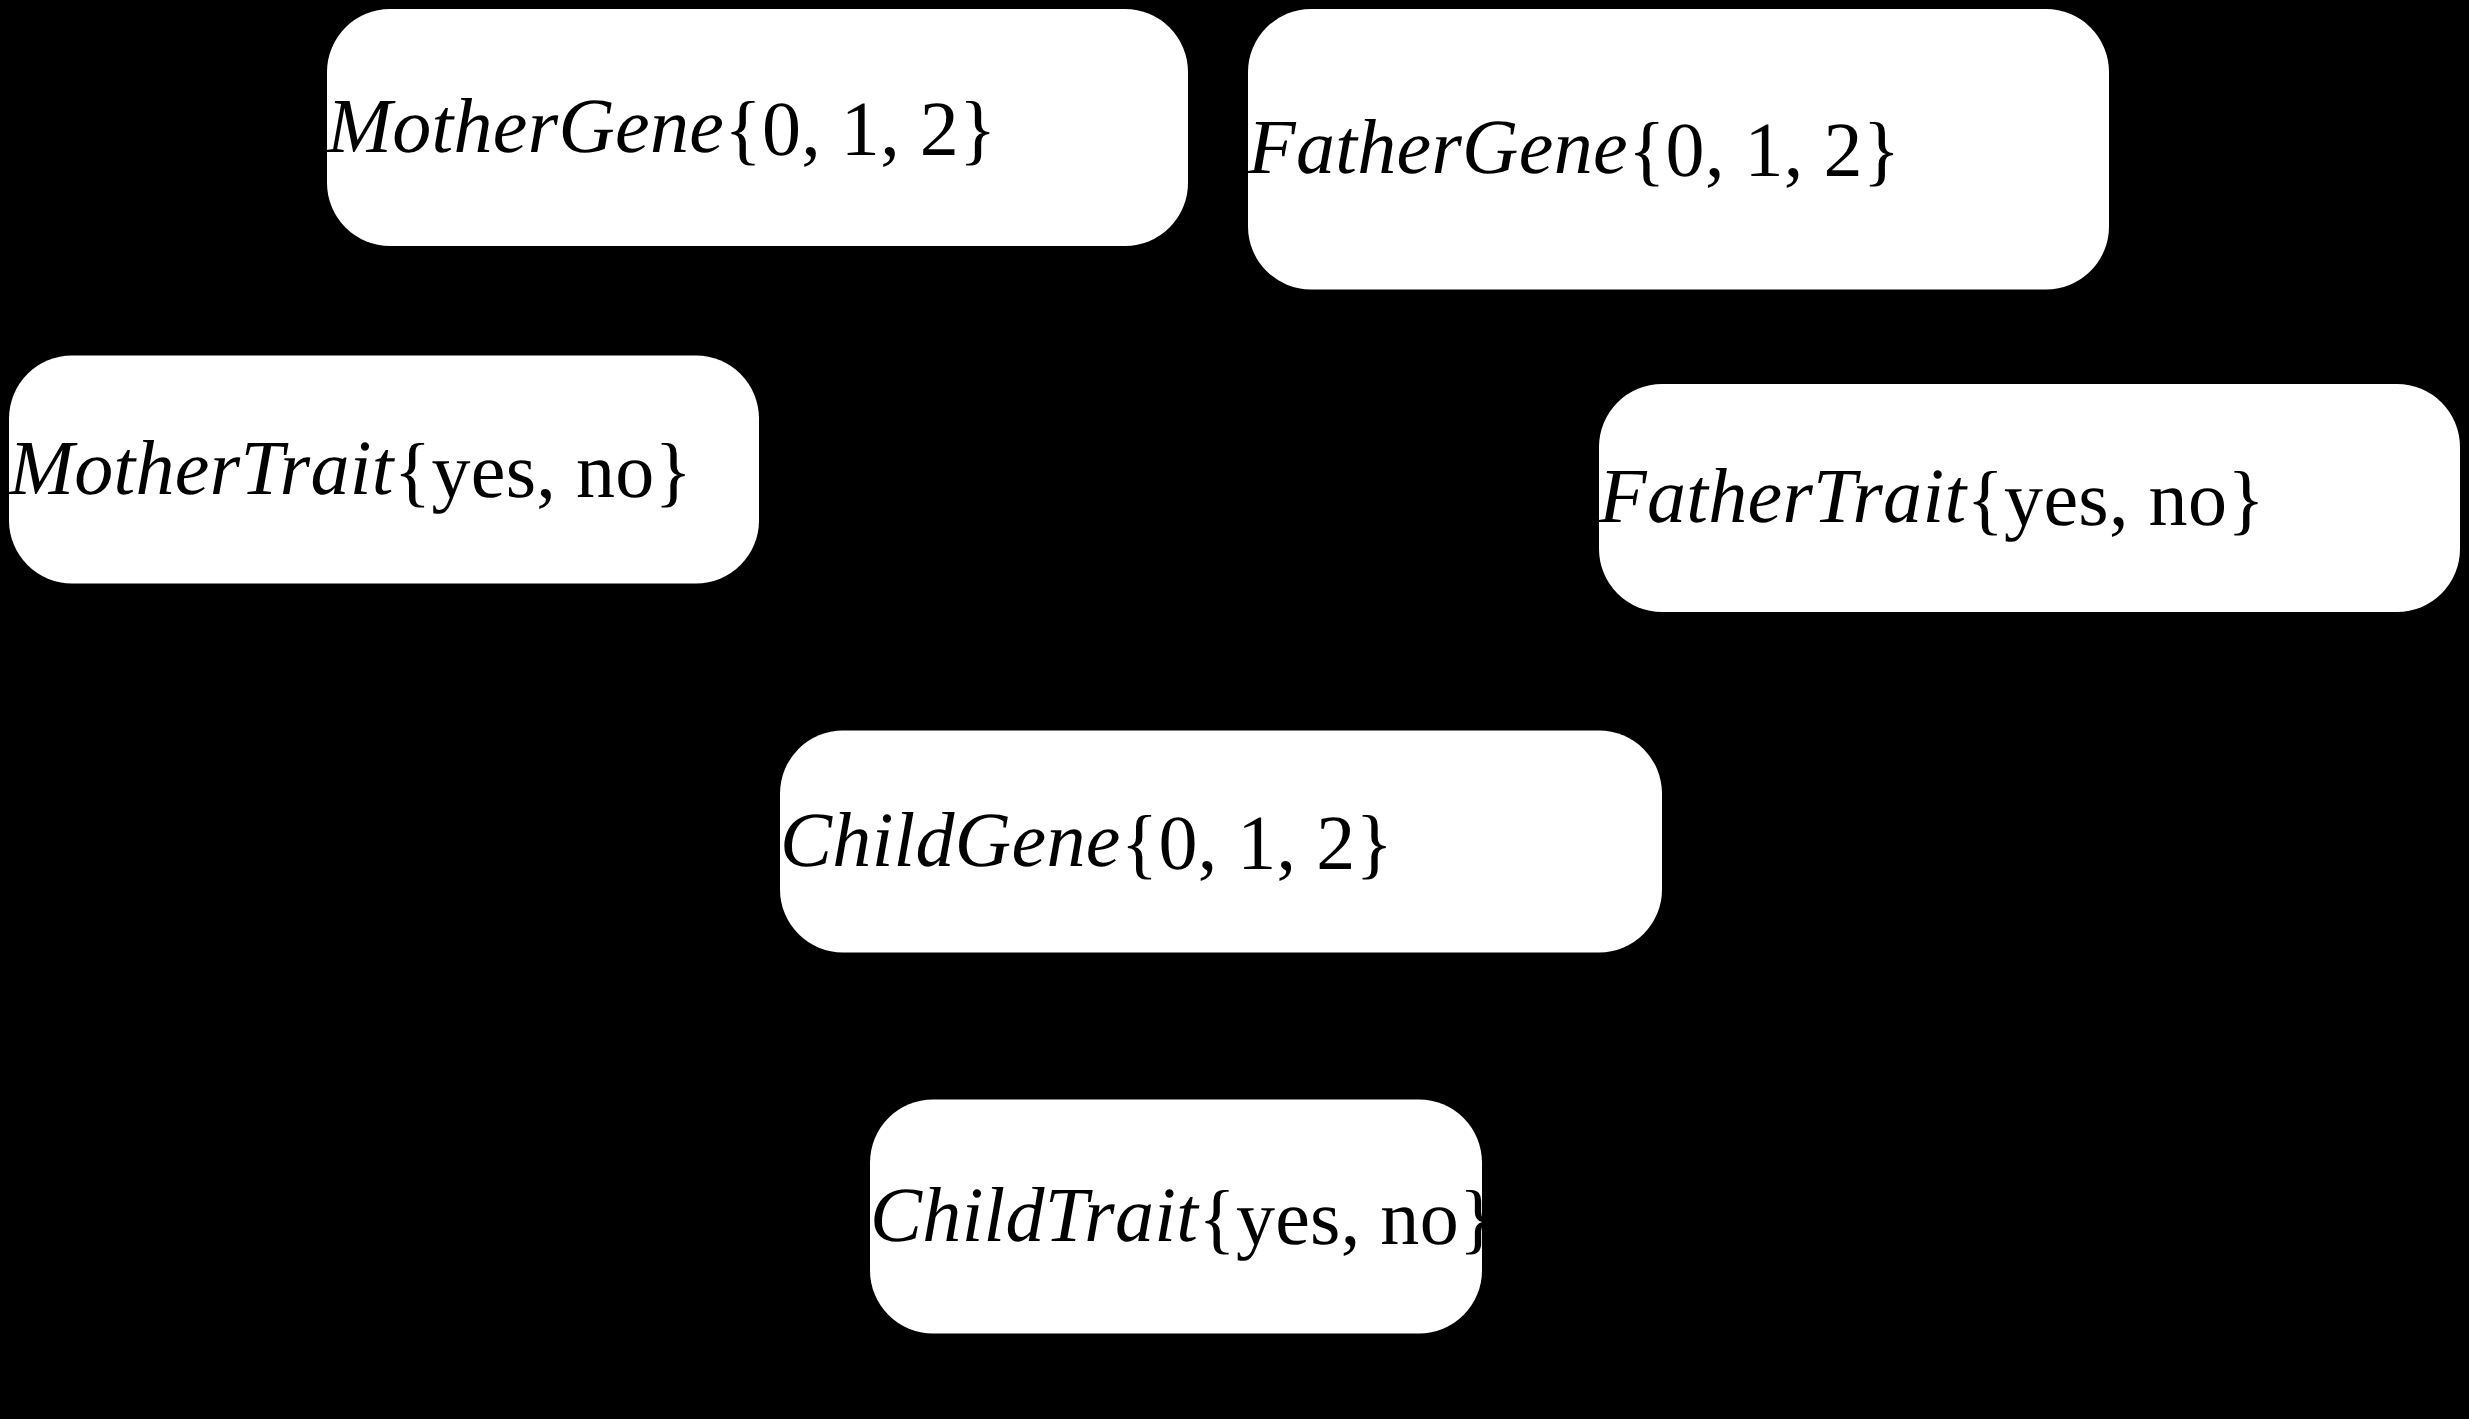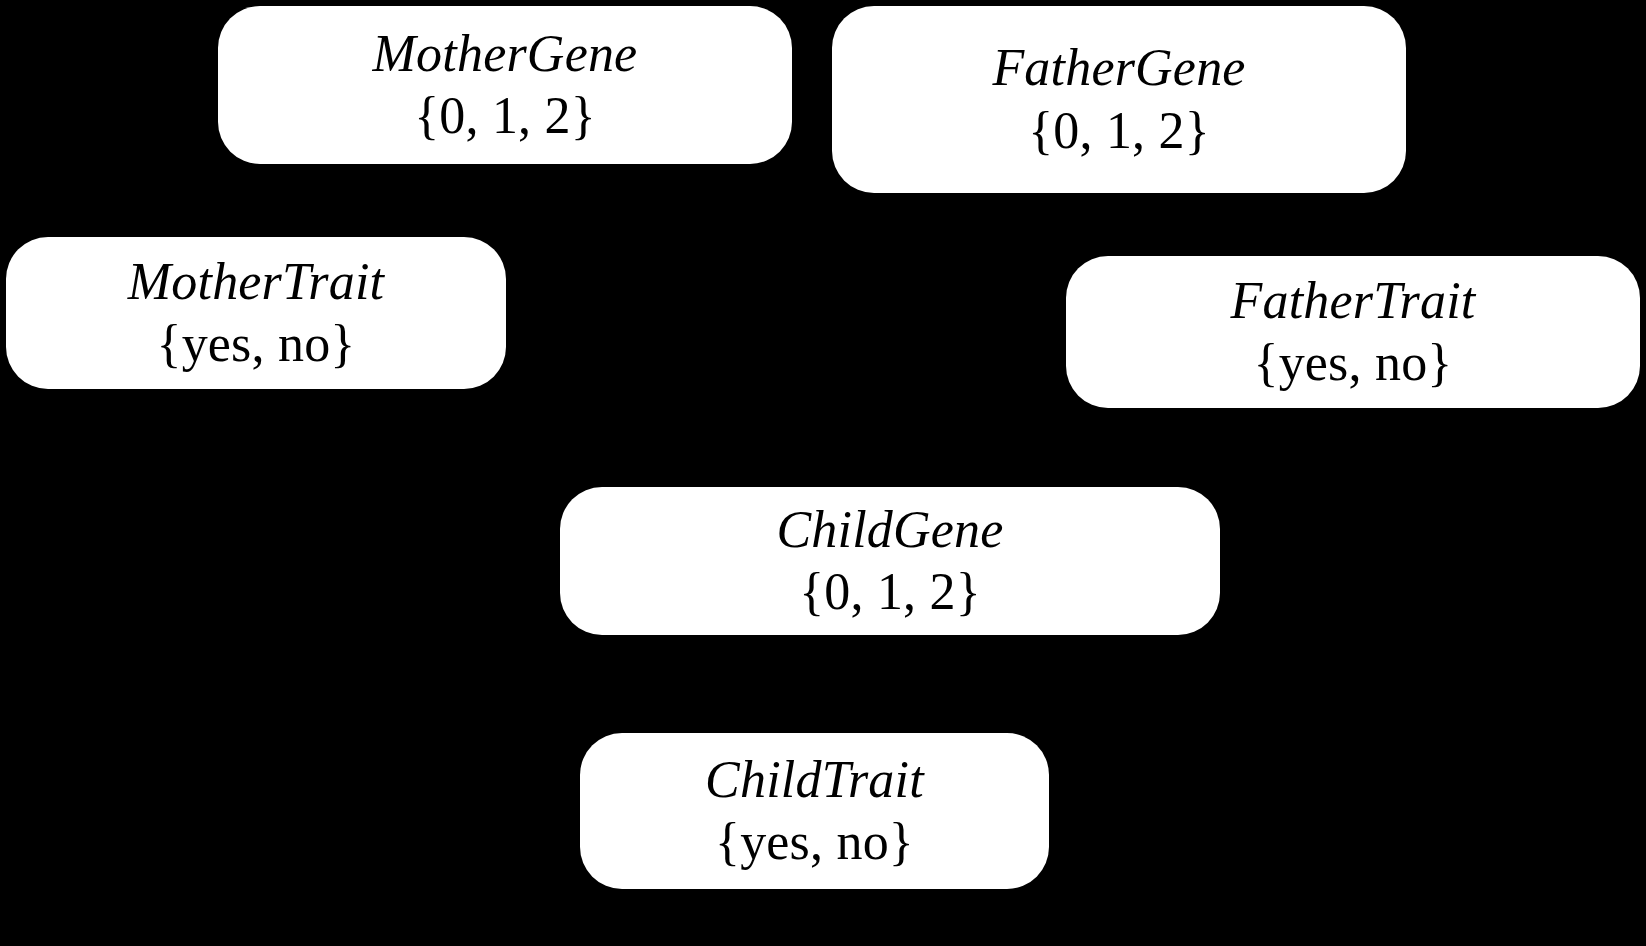--- a/index.html
+++ b/index.html
@@ -15,23 +15,22 @@
     background: #000000;
     overflow: hidden;
     font-family: "Liberation Serif", "DejaVu Serif", serif;
   }
   .node {
     position: absolute;
     box-sizing: border-box;
     background: #ffffff;
     border-radius: 42px;
     display: flex;
-    flex-direction: column;
+    flex-direction: row;
     align-items: center;
-    justify-content: center;
     color: #000000;
     text-align: center;
     line-height: 1.12;
     user-select: none;
   }
   .node .node-title {
     font-style: italic;
     font-weight: 400;
     font-size: 52px;
     letter-spacing: 0.2px;
@@ -43,22 +42,22 @@
     letter-spacing: 0.2px;
     white-space: nowrap;
     margin-top: 4px;
   }
 
   
   #node-mother-gene  { left: 218px;  top: 6px;   width: 574px; height: 158px; }
   #node-father-gene  { left: 832px;  top: 6px;   width: 574px; height: 187px; }
   #node-mother-trait { left: 6px;    top: 237px; width: 500px; height: 152px; }
   #node-father-trait { left: 1066px; top: 256px; width: 574px; height: 152px; }
-  #node-child-gene   { left: 520px;  top: 487px; width: 660px; height: 148px; margin-left: 40px; }
-  #node-child-trait  { left: 580px;  top: 733px; width: 469px; height: 156px; }
+  #node-child-gene   { left: 520px;  top: 487px; width: 588px; height: 148px; }
+  #node-child-trait  { left: 580px;  top: 733px; width: 408px; height: 156px; }
 </style>
 </head>
 <body>
 
 <div id="canvas">
 
   <div class="node" id="node-mother-gene">
     <div class="node-title">MotherGene</div>
     <div class="node-domain">{0, 1, 2}</div>
   </div>

